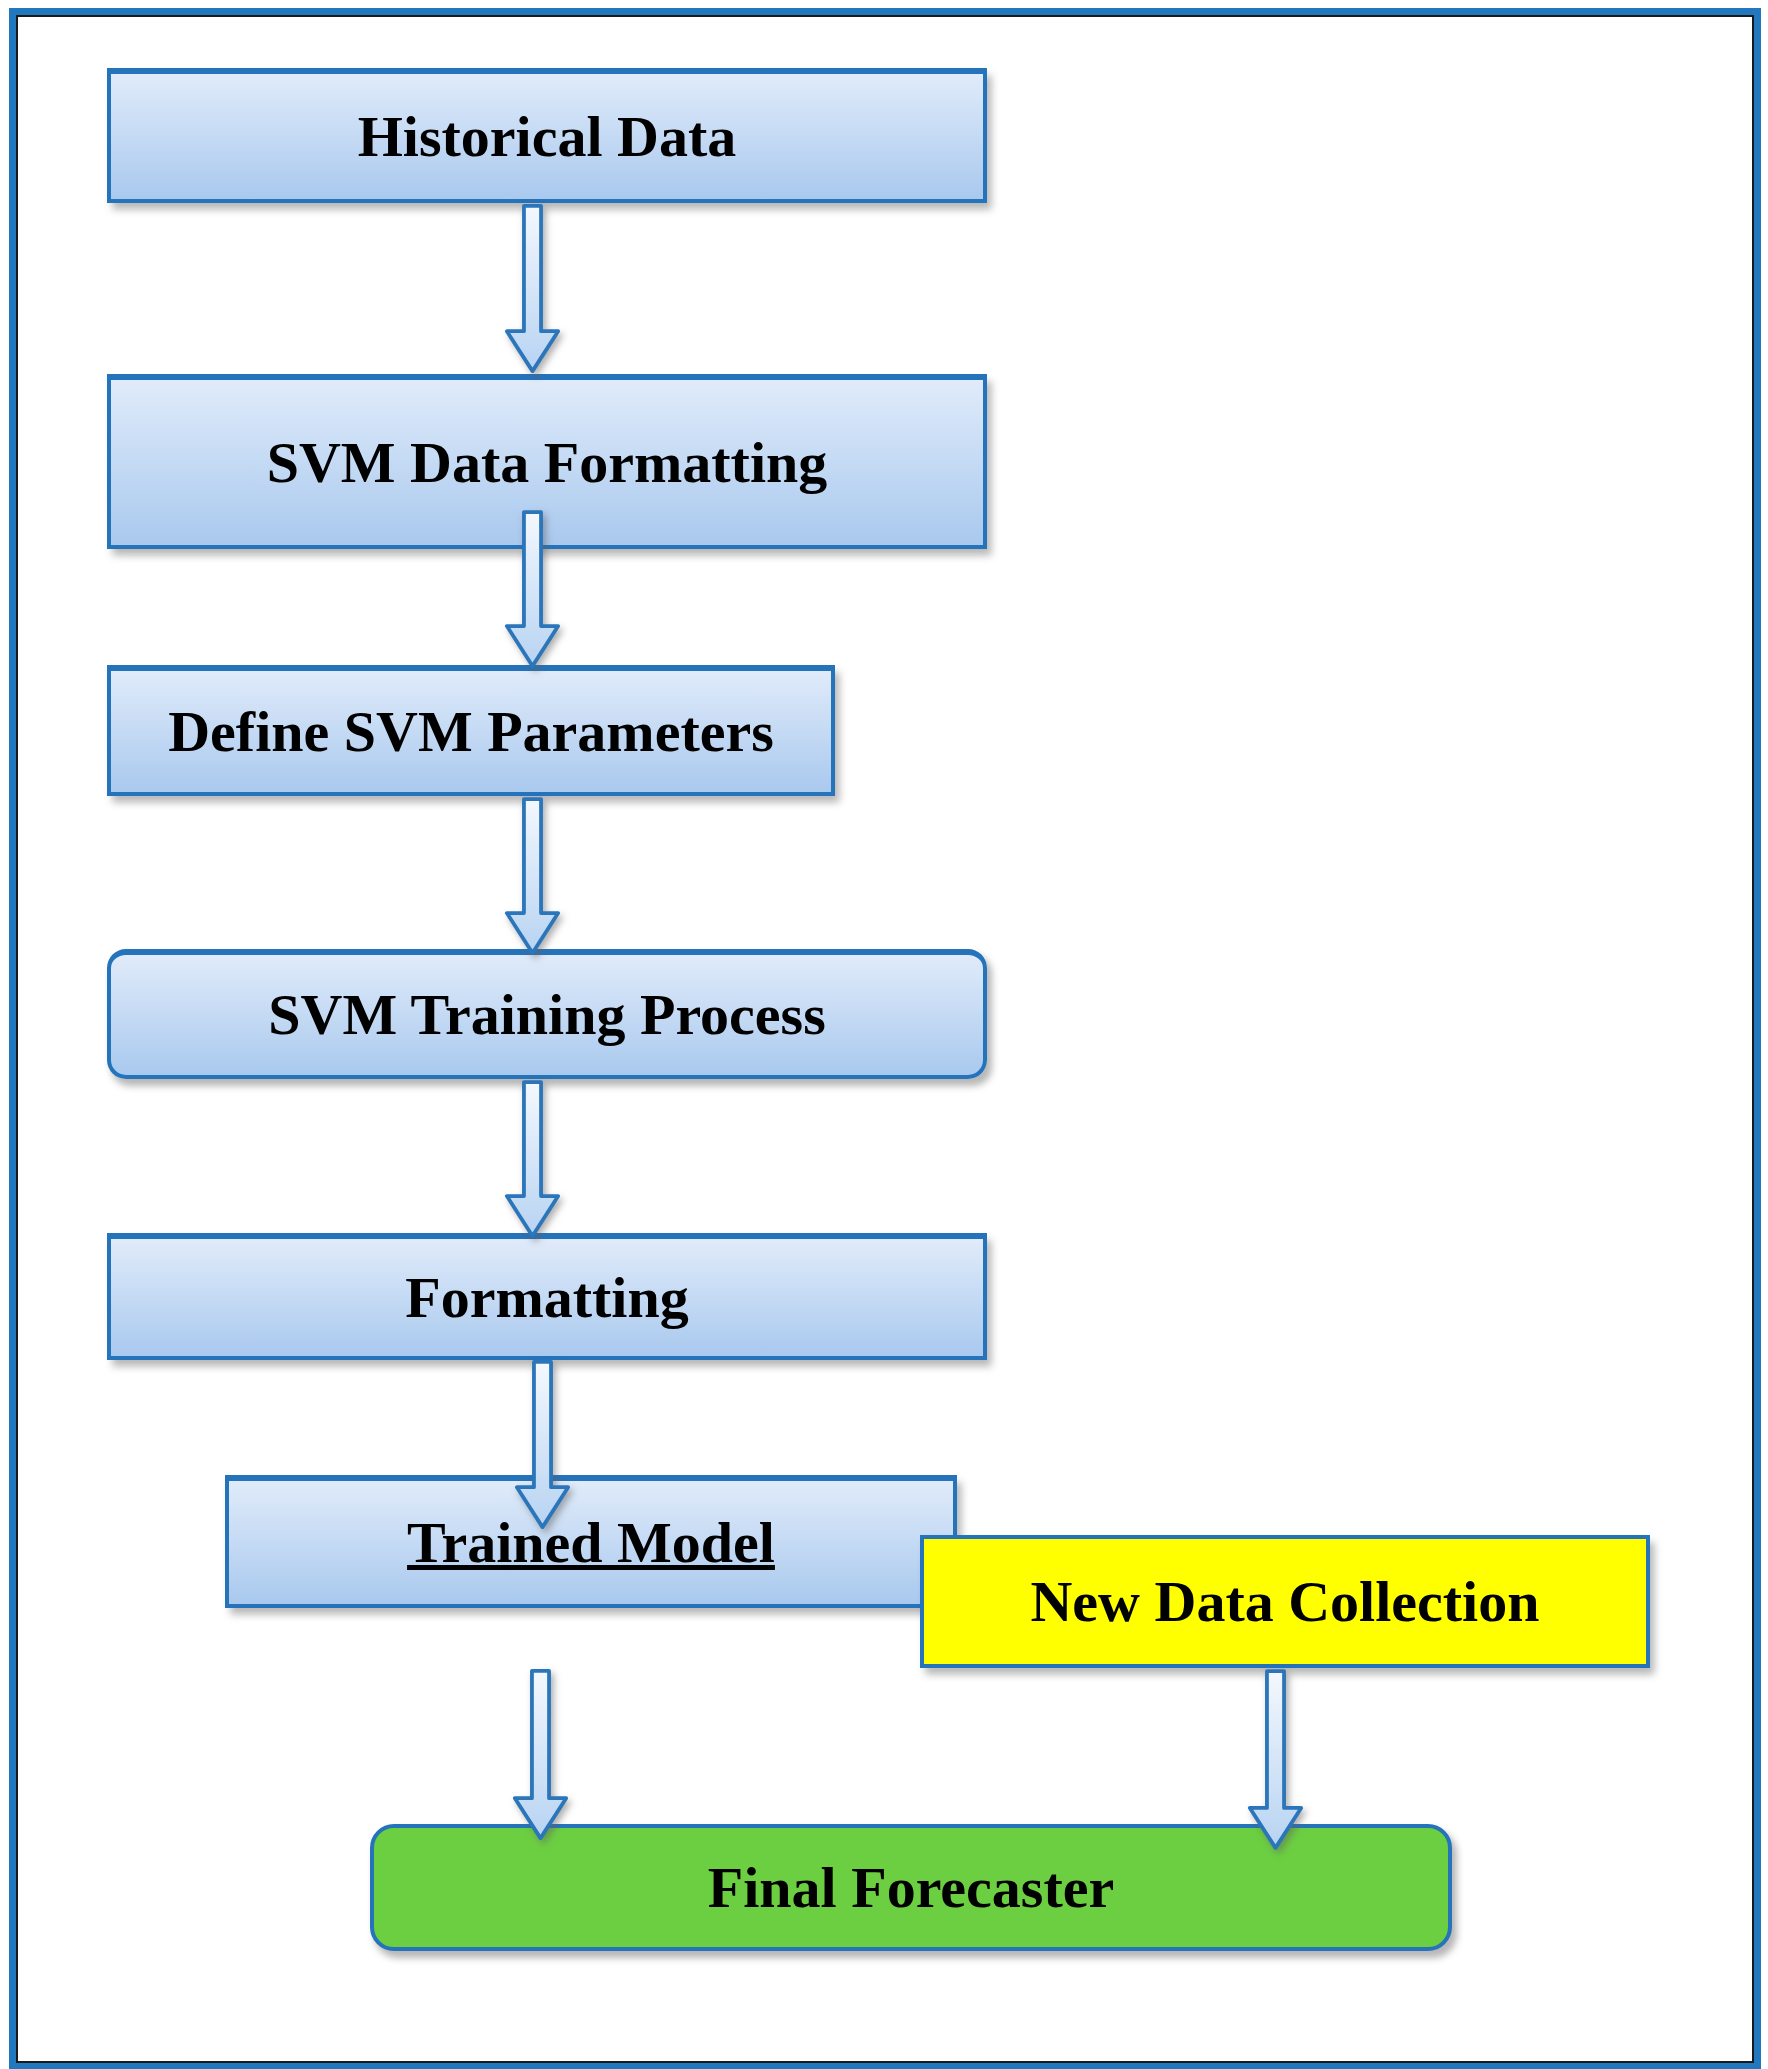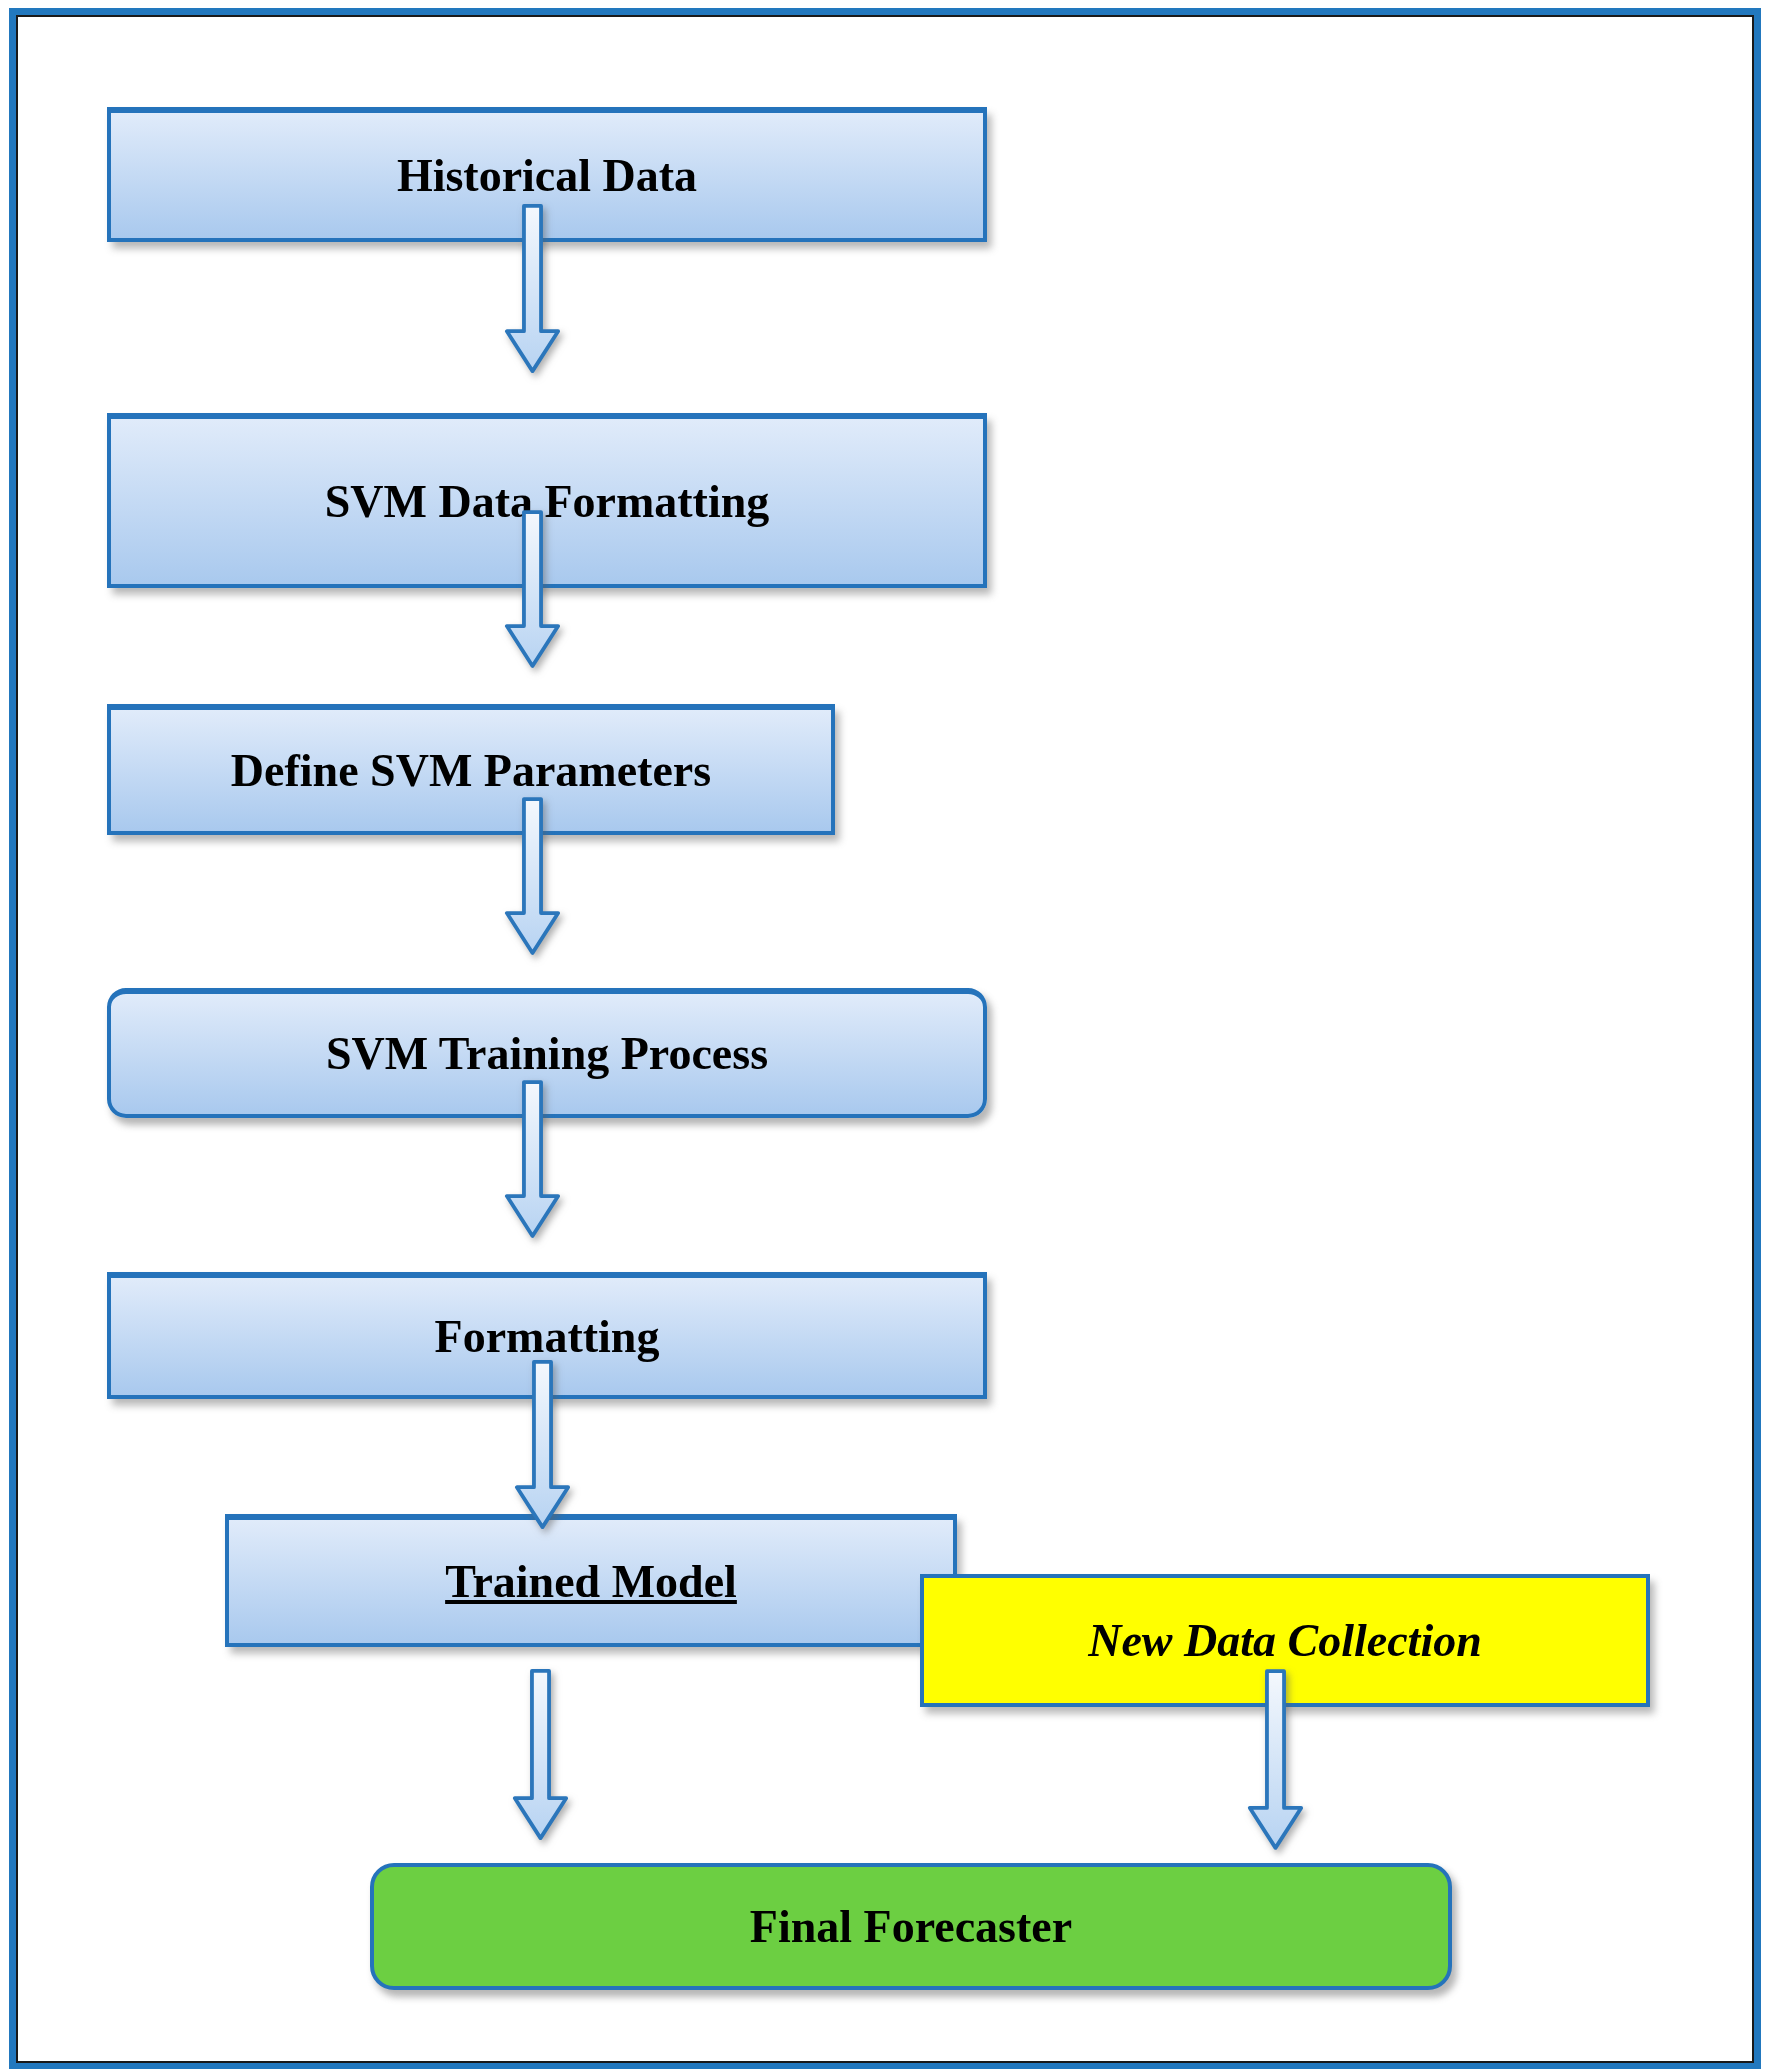--- a/index.html
+++ b/index.html
@@ -29,31 +29,30 @@
   }
   .frame-inner{
     position:absolute;inset:0;
     border:2.9px solid var(--frame-line);
   }
   .node{
     position:absolute;box-sizing:border-box;
     display:flex;align-items:center;justify-content:center;
     border:4.8px solid var(--box-border);
     font-family:"Liberation Serif","DejaVu Serif",serif;
-    font-weight:700;font-size:46px;line-height:1;
+    font-weight:700;font-size:58px;line-height:1;
     color:var(--ink);text-align:center;
     box-shadow:4.8px 6.7px 7.6px rgba(95,95,95,0.45);
     z-index:1;
-    margin-top:39px;
   }
   .node--blue{
     background:linear-gradient(180deg,var(--box-fill-top) 0%,var(--box-fill-bottom) 100%);
     border-top-width:6.7px;
   }
-  .node--yellow{background:var(--yellow);font-style:italic;}
+  .node--yellow{background:var(--yellow);}
   .node--green{background:var(--green);border-radius:24px;}
   .arrow{
     position:absolute;z-index:2;
     filter:drop-shadow(3.8px 4.8px 3.8px rgba(95,95,95,0.5));
   }
   .arrow polygon{
     stroke:var(--arrow-stroke);
     stroke-width:4;
     stroke-linejoin:round;
   }

